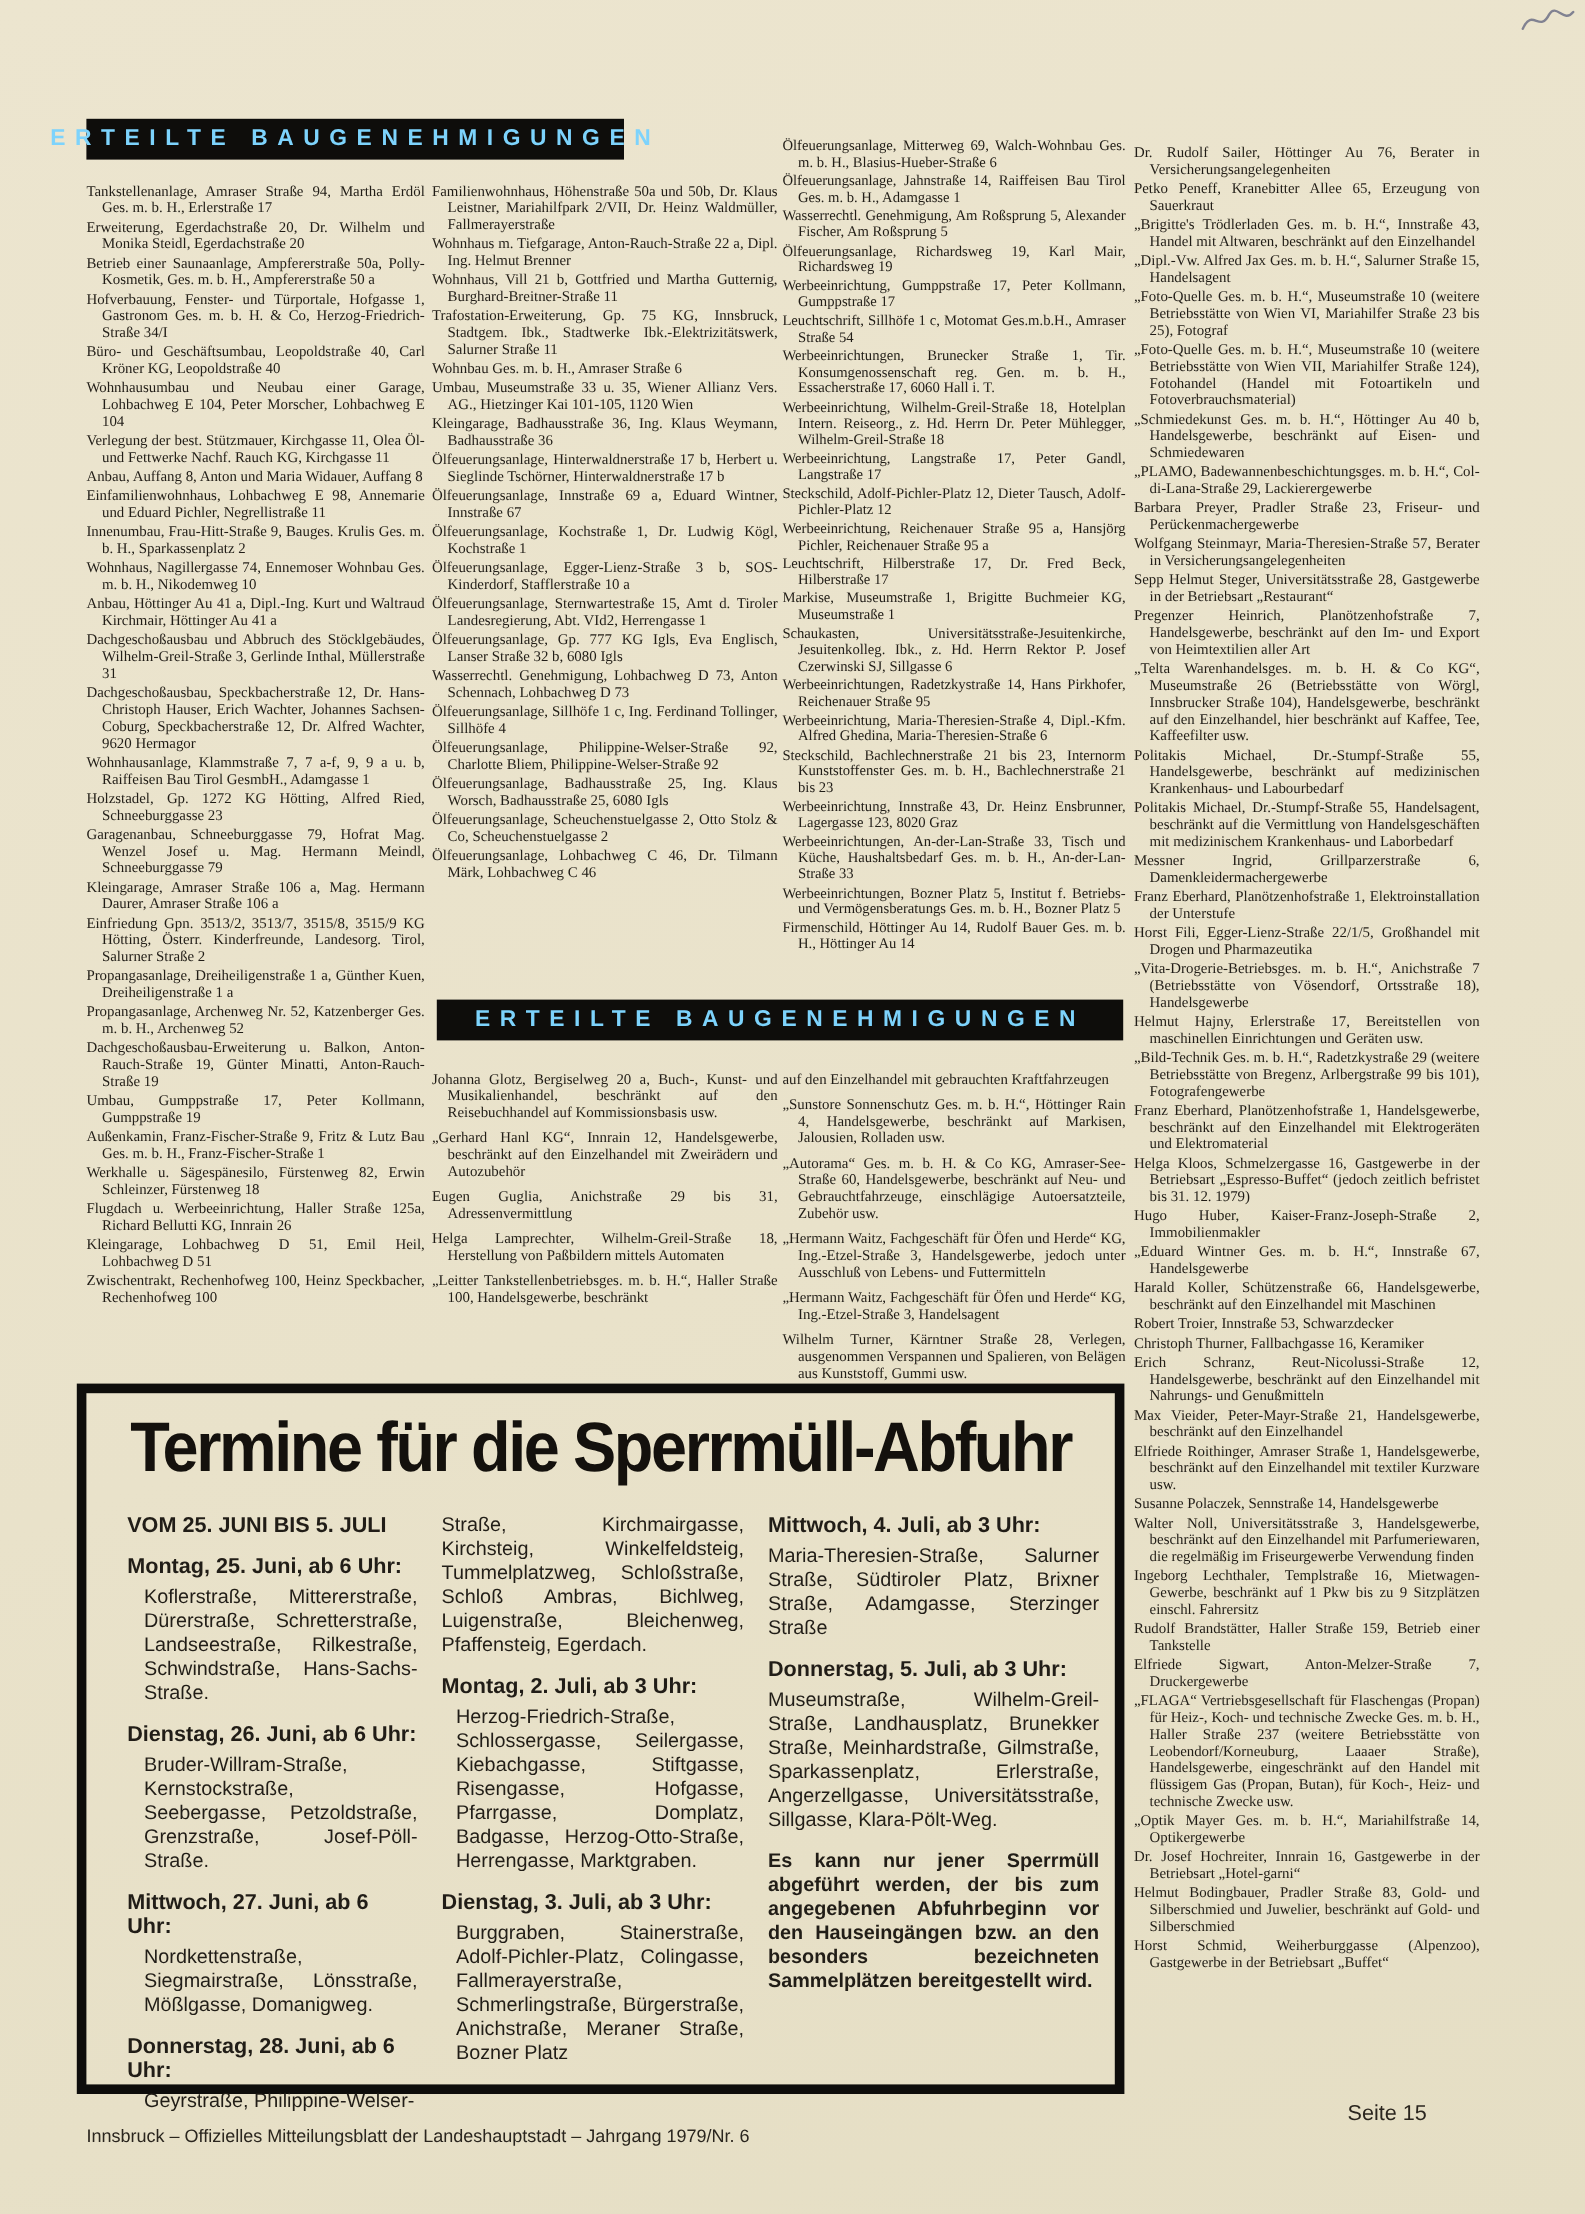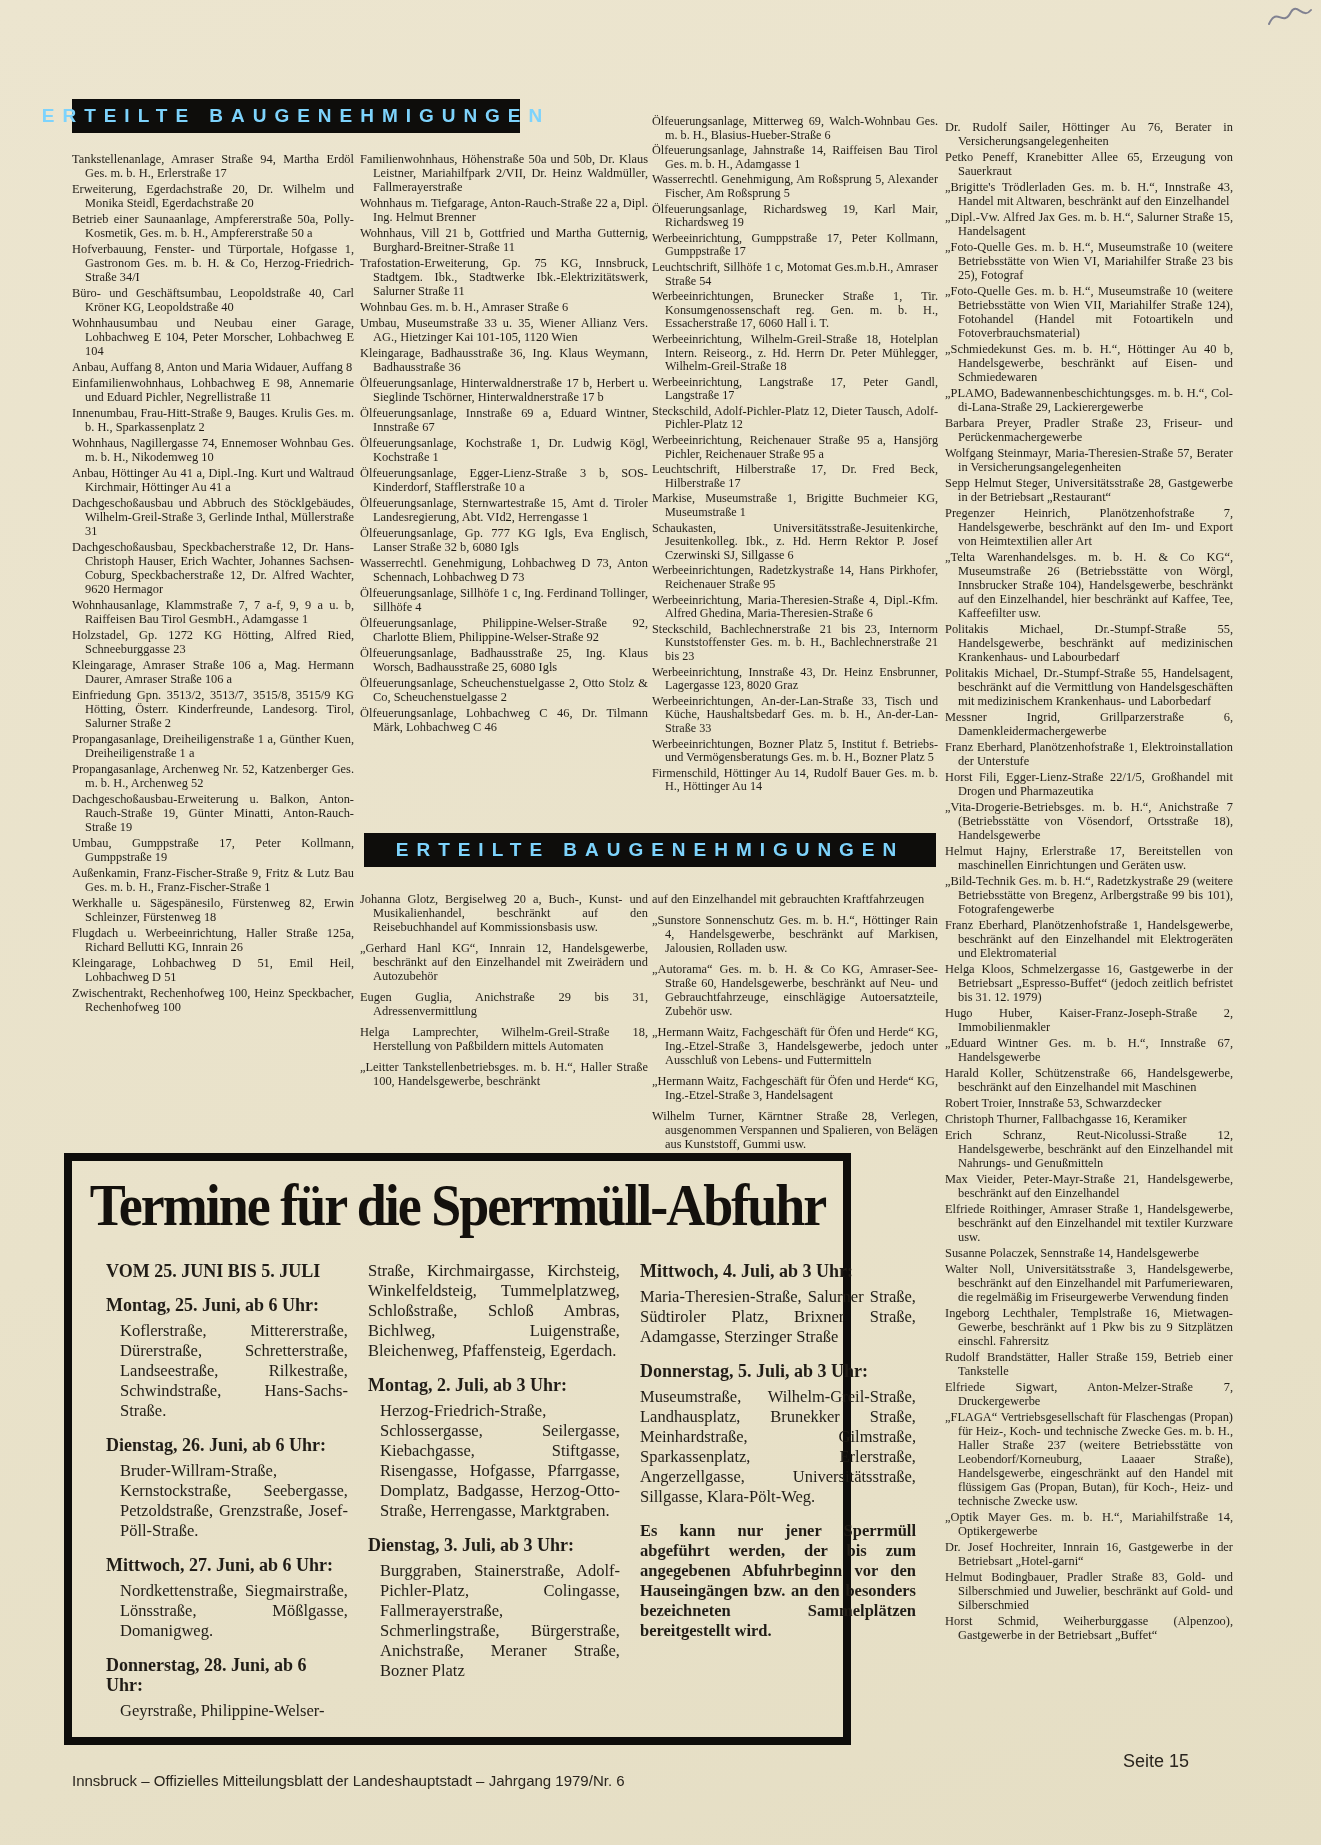--- a/index.html
+++ b/index.html
@@ -19,22 +19,22 @@
   .col{position:absolute;font-size:12.4px;line-height:14px;text-align:justify;font-family:Liberation Serif, serif;}
   .col .entry{padding-left:13px;text-indent:-13px;margin-bottom:2px;}
   .col .entry.gap{margin-bottom:7px;}
   .col1{left:72px;top:152px;width:282px;}
   .col2{left:360px;top:152px;width:288px;}
   .col3{left:652px;top:115px;width:286px;font-size:12.2px;line-height:13.6px;}
   .col4{left:945px;top:120px;width:288px;}
   .s2col1{left:360px;top:892px;width:288px;}
   .s2col2{left:652px;top:892px;width:286px;}
   .waste-box{
-    position:absolute;left:64px;top:1153px;width:787px;height:592px;
-    border:8px solid #0e0d0b;box-sizing:border-box;font-family:Liberation Serif, serif;
+    position:absolute;left:64px;top:1153px;width:873px;height:592px;
+    border:8px solid #0e0d0b;box-sizing:border-box;
   }
   .waste-title{
     position:absolute;left:0;right:0;top:14px;text-align:center;
     font-size:54px;font-weight:bold;letter-spacing:-2px;color:#14110d;
     transform:scaleY(1.08);
   }
   .waste-col{position:absolute;top:100px;bottom:18px;font-size:16.5px;line-height:20px;}
   .wcol1{left:34px;width:242px;}
   .wcol2{left:296px;width:252px;}
   .wcol3{left:568px;width:276px;}
@@ -56,29 +56,31 @@
 
   <div class="banner banner1">ERTEILTE BAUGENEHMIGUNGEN</div>
 
   <div class="col col1">
       <div class="entry">Tankstellenanlage, Amraser Straße 94, Martha Erdöl Ges. m. b. H., Erlerstraße 17</div>
       <div class="entry">Erweiterung, Egerdachstraße 20, Dr. Wilhelm und Monika Steidl, Egerdachstraße 20</div>
       <div class="entry">Betrieb einer Saunaanlage, Ampfererstraße 50a, Polly-Kosmetik, Ges. m. b. H., Ampfererstraße 50 a</div>
       <div class="entry">Hofverbauung, Fenster- und Türportale, Hofgasse 1, Gastronom Ges. m. b. H. &amp; Co, Herzog-Friedrich-Straße 34/I</div>
       <div class="entry">Büro- und Geschäftsumbau, Leopoldstraße 40, Carl Kröner KG, Leopoldstraße 40</div>
       <div class="entry">Wohnhausumbau und Neubau einer Garage, Lohbachweg E 104, Peter Morscher, Lohbachweg E 104</div>
+      <div class="entry">Verlegung der best. Stützmauer, Kirchgasse 11, Olea Öl- und Fettwerke Nachf. Rauch KG, Kirchgasse 11</div>
       <div class="entry">Anbau, Auffang 8, Anton und Maria Widauer, Auffang 8</div>
       <div class="entry">Einfamilienwohnhaus, Lohbachweg E 98, Annemarie und Eduard Pichler, Negrellistraße 11</div>
       <div class="entry">Innenumbau, Frau-Hitt-Straße 9, Bauges. Krulis Ges. m. b. H., Sparkassenplatz 2</div>
       <div class="entry">Wohnhaus, Nagillergasse 74, Ennemoser Wohnbau Ges. m. b. H., Nikodemweg 10</div>
       <div class="entry">Anbau, Höttinger Au 41 a, Dipl.-Ing. Kurt und Waltraud Kirchmair, Höttinger Au 41 a</div>
       <div class="entry">Dachgeschoßausbau und Abbruch des Stöcklgebäudes, Wilhelm-Greil-Straße 3, Gerlinde Inthal, Müllerstraße 31</div>
       <div class="entry">Dachgeschoßausbau, Speckbacherstraße 12, Dr. Hans-Christoph Hauser, Erich Wachter, Johannes Sachsen-Coburg, Speckbacherstraße 12, Dr. Alfred Wachter, 9620 Hermagor</div>
       <div class="entry">Wohnhausanlage, Klammstraße 7, 7 a-f, 9, 9 a u. b, Raiffeisen Bau Tirol GesmbH., Adamgasse 1</div>
       <div class="entry">Holzstadel, Gp. 1272 KG Hötting, Alfred Ried, Schneeburggasse 23</div>
+      <div class="entry">Garagenanbau, Schneeburggasse 79, Hofrat Mag. Wenzel Josef u. Mag. Hermann Meindl, Schneeburggasse 79</div>
       <div class="entry">Kleingarage, Amraser Straße 106 a, Mag. Hermann Daurer, Amraser Straße 106 a</div>
       <div class="entry">Einfriedung Gpn. 3513/2, 3513/7, 3515/8, 3515/9 KG Hötting, Österr. Kinderfreunde, Landesorg. Tirol, Salurner Straße 2</div>
       <div class="entry">Propangasanlage, Dreiheiligenstraße 1 a, Günther Kuen, Dreiheiligenstraße 1 a</div>
       <div class="entry">Propangasanlage, Archenweg Nr. 52, Katzenberger Ges. m. b. H., Archenweg 52</div>
       <div class="entry">Dachgeschoßausbau-Erweiterung u. Balkon, Anton-Rauch-Straße 19, Günter Minatti, Anton-Rauch-Straße 19</div>
       <div class="entry">Umbau, Gumppstraße 17, Peter Kollmann, Gumppstraße 19</div>
       <div class="entry">Außenkamin, Franz-Fischer-Straße 9, Fritz &amp; Lutz Bau Ges. m. b. H., Franz-Fischer-Straße 1</div>
       <div class="entry">Werkhalle u. Sägespänesilo, Fürstenweg 82, Erwin Schleinzer, Fürstenweg 18</div>
       <div class="entry">Flugdach u. Werbeeinrichtung, Haller Straße 125a, Richard Bellutti KG, Innrain 26</div>
       <div class="entry">Kleingarage, Lohbachweg D 51, Emil Heil, Lohbachweg D 51</div>

